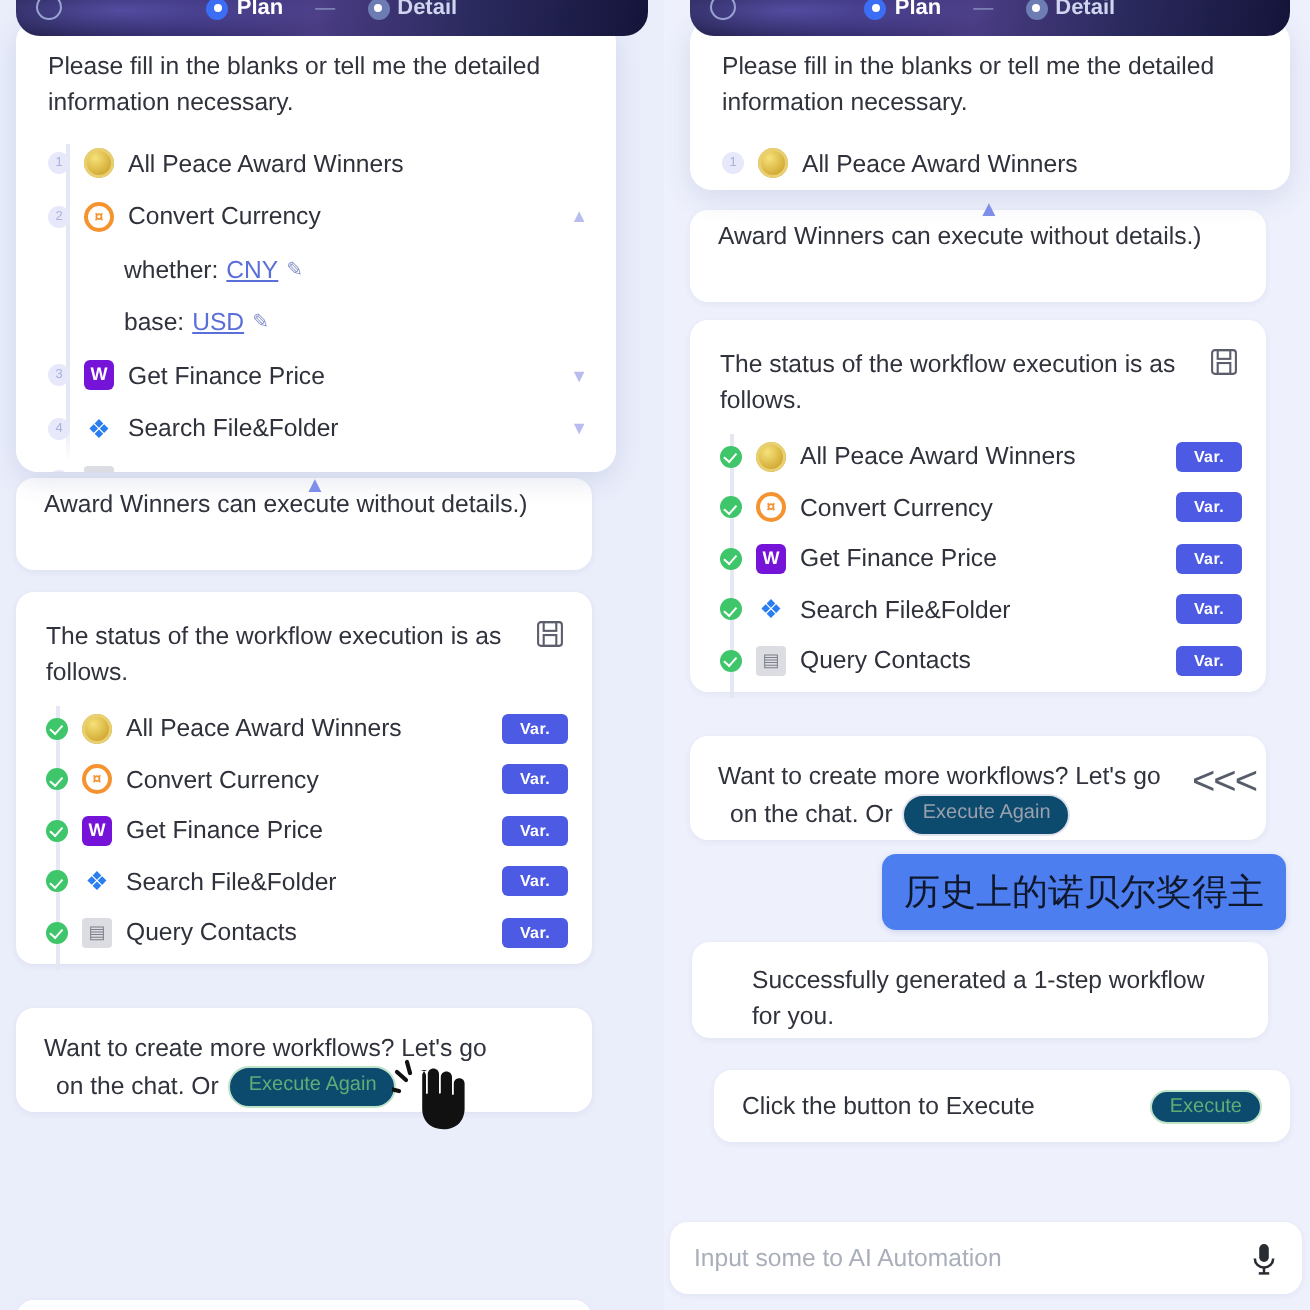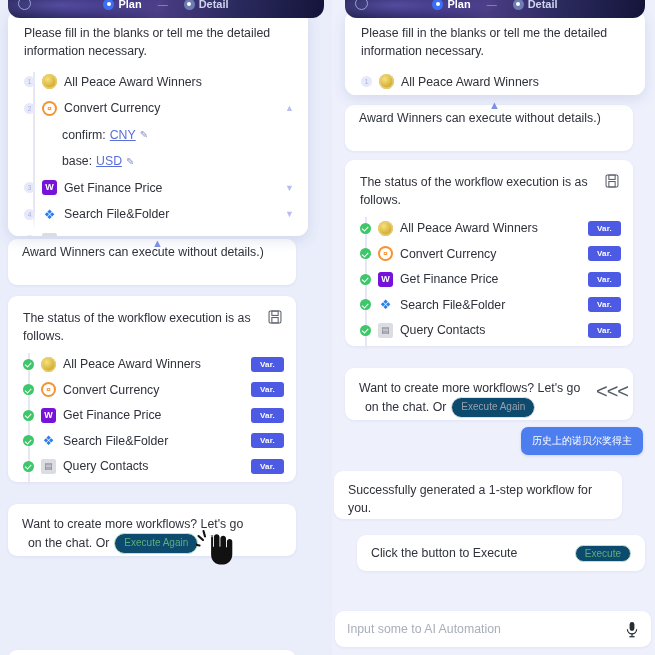--- a/index.html
+++ b/index.html
@@ -132,22 +132,22 @@
 
   
   .chat-line { display:flex; align-items:center; flex-wrap:wrap; gap:5px; }
   .ghost-btn {
     display:inline-block; border:1px solid #bfe3c9; color:#5fae77;
     border-radius:11px; font-size:10px; padding:2px 9px; background:#0c4a6e; white-space:nowrap;
   }
 
   
   .user-bubble {
-    position:absolute; background:#4d7ef0; color:#ffffff; border-radius:7px;
-    font-size:10px; padding:7px 11px; white-space:nowrap;
+    position:absolute; background:#4d7ef0; color:#0f172a; border-radius:7px;
+    font-size:18px; padding:7px 11px; white-space:nowrap;
     box-shadow:0 1px 3px rgba(40,70,170,.17);
   }
   .swipe-arrows {
     position:absolute; color:#565c68; font-size:20px; letter-spacing:-1px;
     font-family:"Liberation Sans", sans-serif;
   }
   .input-bar {
     position:absolute; background:#fff; border-radius:9px;
     display:flex; align-items:center; padding:0 12px;
     box-shadow:0 1px 3px rgba(50,60,120,.07);
@@ -182,21 +182,21 @@
         </div>
 
         <div class="step-row">
           <span class="stepnum">2</span>
           <span class="app-ic ic-currency">¤</span>
           <span class="step-label">Convert Currency</span>
           <span class="chev">▲</span>
         </div>
 
         <div class="param-row">
-          <span>confirm:</span>
+          <span>whether:</span>
           <span class="param-val">CNY</span>
           <span class="pencil">✎</span>
         </div>
 
         <div class="param-row">
           <span>base:</span>
           <span class="param-val">USD</span>
           <span class="pencil">✎</span>
         </div>
 
@@ -383,21 +383,21 @@
       <div class="chat-line ctext" style="padding-left:6px;">
         <span>on the   chat.  Or</span>
         <span class="ghost-btn" style="border-color:#dfe2ec; color:#9aa0ac;">Execute Again</span>
       </div>
     </div>
 
     <div class="swipe-arrows" style="left:264px; top:380px;">&lt;&lt;&lt;</div>
 
     <div class="user-bubble" style="right:12px; top:427px;">历史上的诺贝尔奖得主</div>
 
-    <div class="card" style="left:2px; top:471px; width:288px; height:48px; padding:10px 14px;">
+    <div class="card" style="left:14px; top:471px; width:288px; height:48px; padding:10px 30px;">
       <div class="ctext">Successfully generated a 1-step workflow for you.</div>
     </div>
 
     <div class="card" style="left:13px; top:535px; width:288px; height:36px; display:flex; align-items:center; padding:0 14px;margin-left:12px;">
       <span class="ctext">Click the button to Execute</span>
       <span class="ghost-btn" style="margin-left:auto;">Execute</span>
     </div>
 
     <div class="input-bar" style="left:3px; top:611px; width:316px; height:36px;gap:44px;">
       <span class="input-ph">Input some to AI Automation</span>

